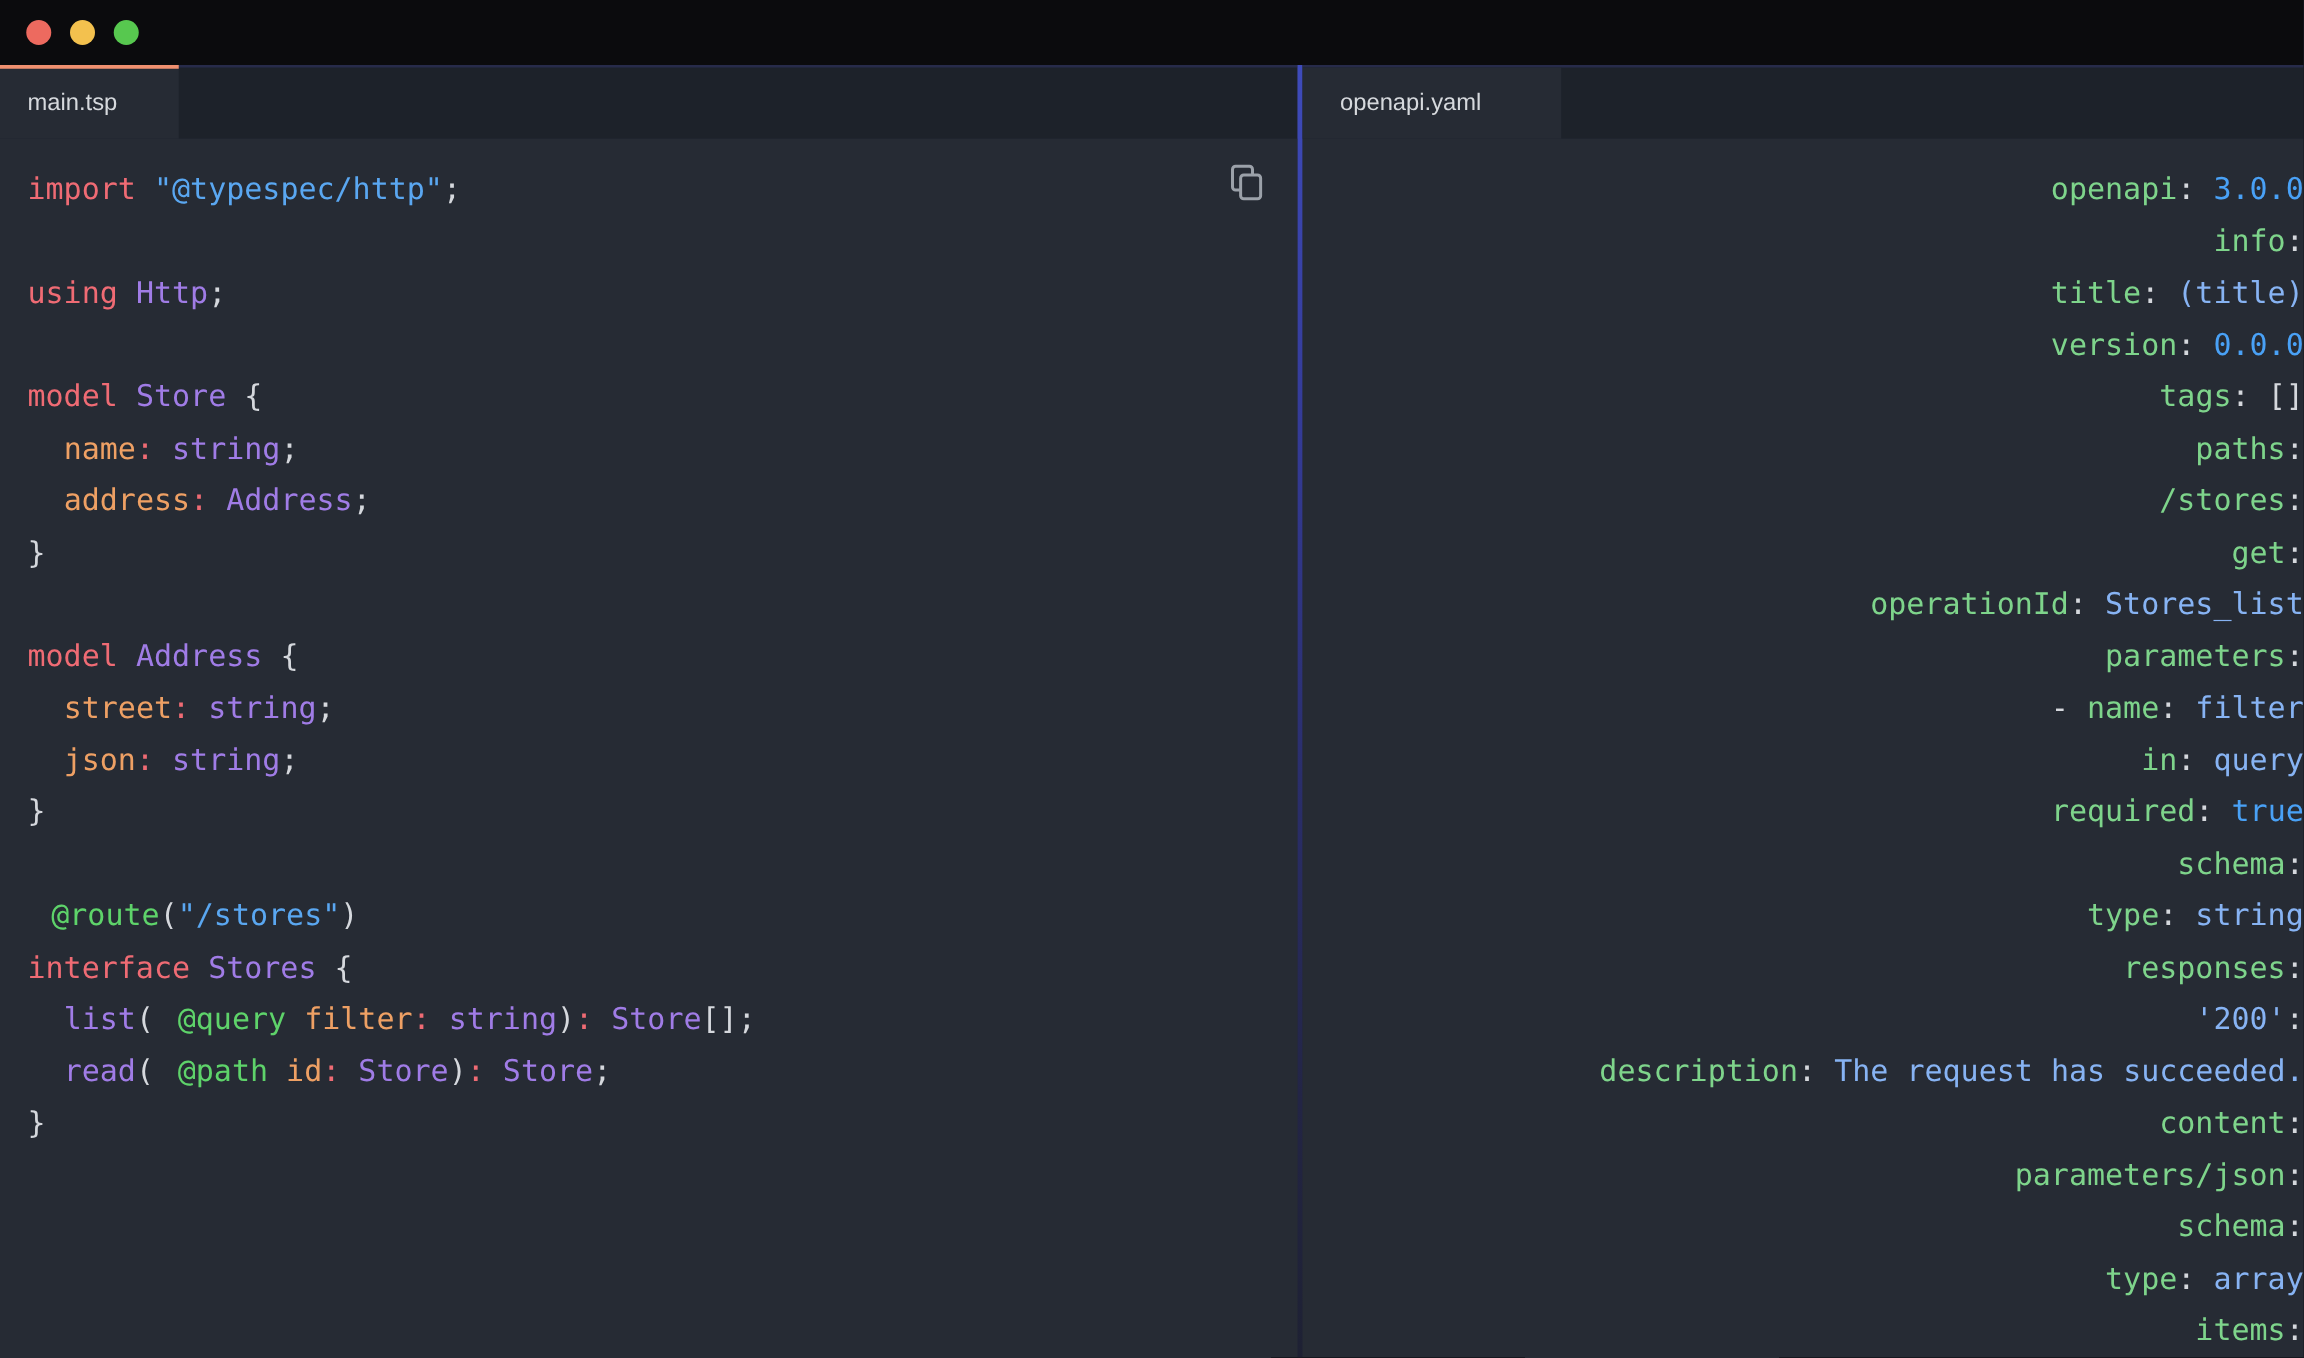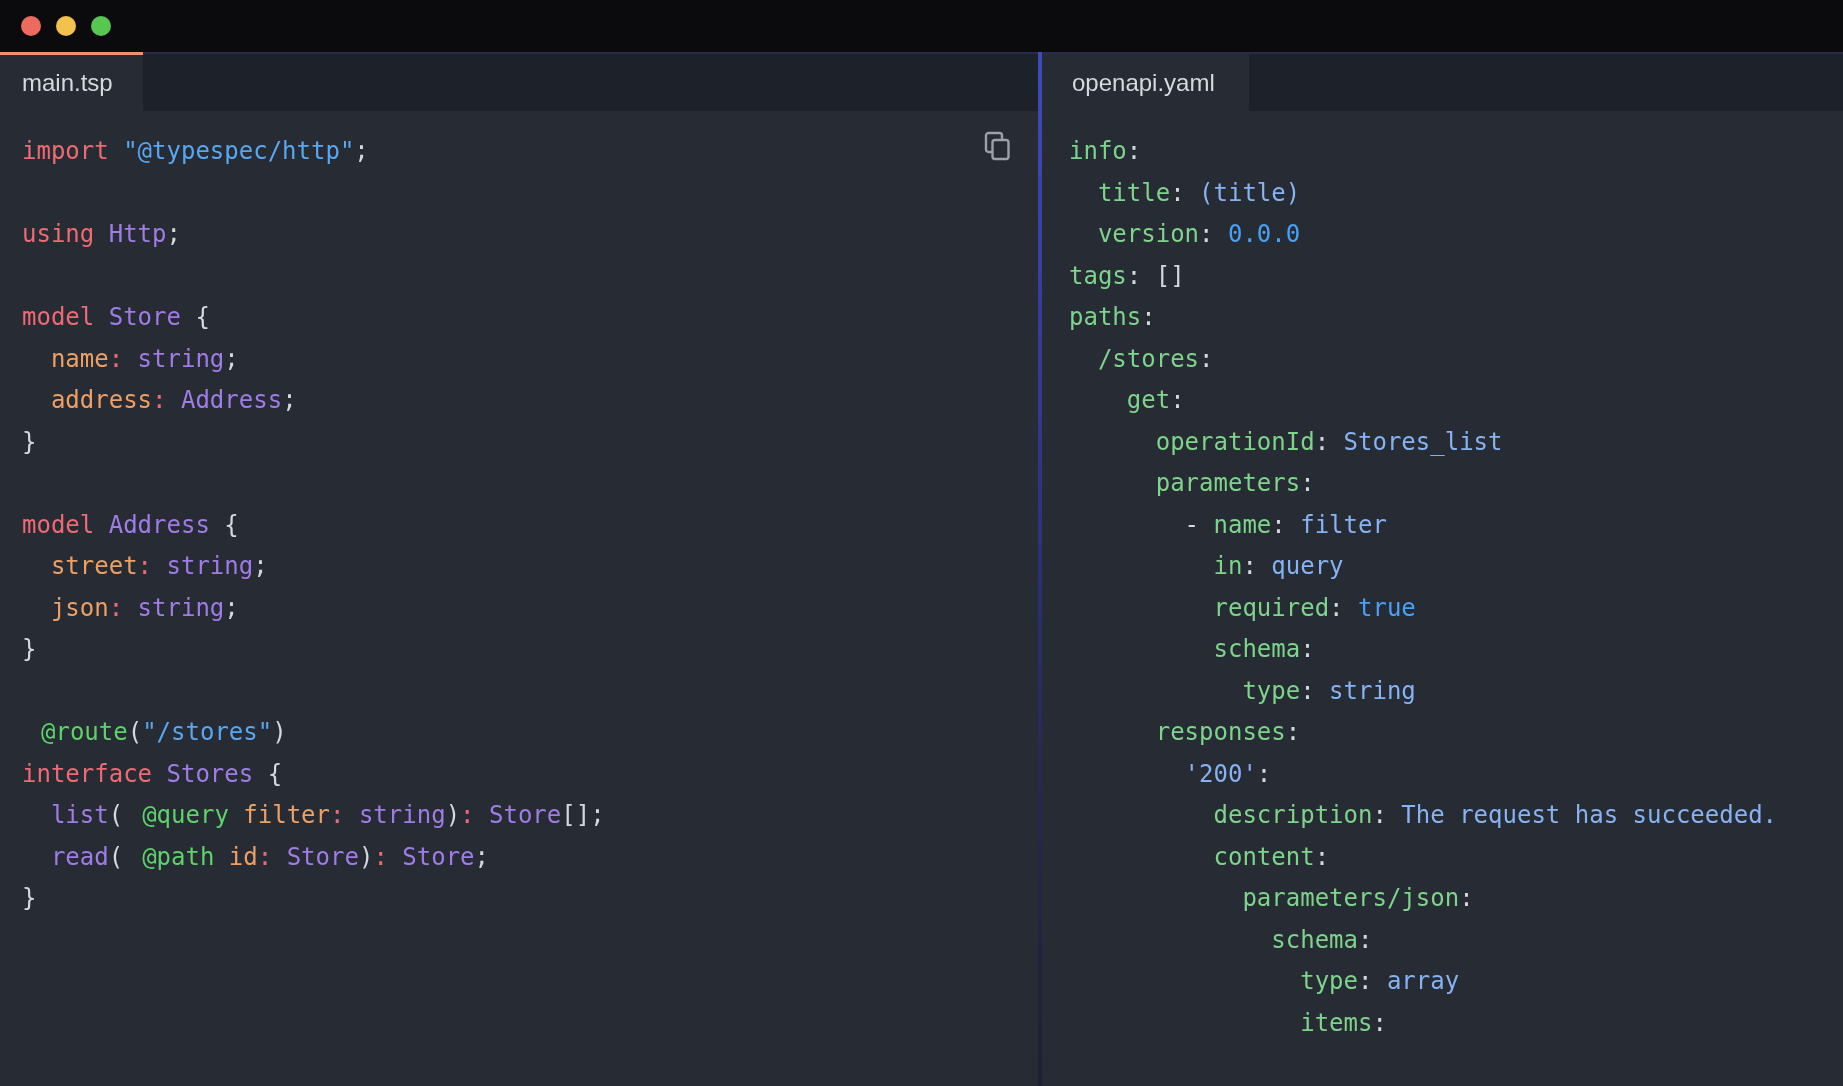--- a/index.html
+++ b/index.html
@@ -15,42 +15,42 @@
   }
   .traffic{display:flex;gap:15px;margin-left:21px;}
   .tl{width:20px;height:20px;border-radius:50%;display:inline-block;}
   .tl.red{background:var(--ui-trafficRed,#ed6a5f);}
   .tl.yellow{background:var(--ui-trafficYellow,#f3c14e);}
   .tl.green{background:var(--ui-trafficGreen,#57c84f);}
   
   .content{display:flex;height:1034px;}
   .pane{display:flex;flex-direction:column;overflow:hidden;}
   .pane.left{width:1038px;}
-  .pane.right{flex:1;}
+  .pane.right{flex:1;text-align:right;}
   .divider{
     width:4px;height:100%;
     background:linear-gradient(180deg,
       var(--ui-dividerTop,#3e4bbb) 0%,
       #343b97 28%,
       #2a2e6b 55%,
       #232545 80%,
       var(--ui-dividerBottom,#1e2133) 100%);
   }
   
   .tabbar{
     height:57px;flex:0 0 auto;
     background:var(--ui-tabbarBg,#1d222a);
     border-top:2px solid var(--ui-tabbarTopline,#272b4a);
     display:flex;align-items:stretch;
   }
   .tab{
     position:relative;display:flex;align-items:center;
     background:var(--ui-activeTabBg,#262b34);
     color:var(--ui-tabText,#d6d9dd);
-    font-size:24px;cursor:pointer;
+    font-size:19px;cursor:pointer;
   }
   .tab .tab-label{pointer-events:none;}
   .tab.tab-left{width:143px;padding-left:22px;box-sizing:border-box;}
   .tab.tab-right{width:207px;padding-left:30px;box-sizing:border-box;}
   .tab.tab-left::before{
     content:"";position:absolute;top:-2px;left:0;right:0;height:3px;
     background:var(--ui-activeTabIndicator,#f0906f);
   }
   
   .code{
@@ -132,20 +132,21 @@
     <div class="divider"></div>
 
     <div class="pane right">
       <div class="tabbar">
         <div class="tab tab-right">
           <span class="tab-label">openapi.yaml</span>
         </div>
       </div>
       <div class="code">
         <div class="code-inner" id="right-code">
+            <div class="line"><span class="tok-yamlKey">openapi</span><span class="tok-punctuation">: </span><span class="tok-literal">3.0.0</span></div>
             <div class="line"><span class="tok-yamlKey">info</span><span class="tok-punctuation">:</span></div>
             <div class="line"><span class="tok-punctuation">  </span><span class="tok-yamlKey">title</span><span class="tok-punctuation">: </span><span class="tok-scalar">(title)</span></div>
             <div class="line"><span class="tok-punctuation">  </span><span class="tok-yamlKey">version</span><span class="tok-punctuation">: </span><span class="tok-literal">0.0.0</span></div>
             <div class="line"><span class="tok-yamlKey">tags</span><span class="tok-punctuation">: []</span></div>
             <div class="line"><span class="tok-yamlKey">paths</span><span class="tok-punctuation">:</span></div>
             <div class="line"><span class="tok-punctuation">  </span><span class="tok-yamlKey">/stores</span><span class="tok-punctuation">:</span></div>
             <div class="line"><span class="tok-punctuation">    </span><span class="tok-yamlKey">get</span><span class="tok-punctuation">:</span></div>
             <div class="line"><span class="tok-punctuation">      </span><span class="tok-yamlKey">operationId</span><span class="tok-punctuation">: </span><span class="tok-scalar">Stores_list</span></div>
             <div class="line"><span class="tok-punctuation">      </span><span class="tok-yamlKey">parameters</span><span class="tok-punctuation">:</span></div>
             <div class="line"><span class="tok-punctuation">        - </span><span class="tok-yamlKey">name</span><span class="tok-punctuation">: </span><span class="tok-scalar">filter</span></div>

